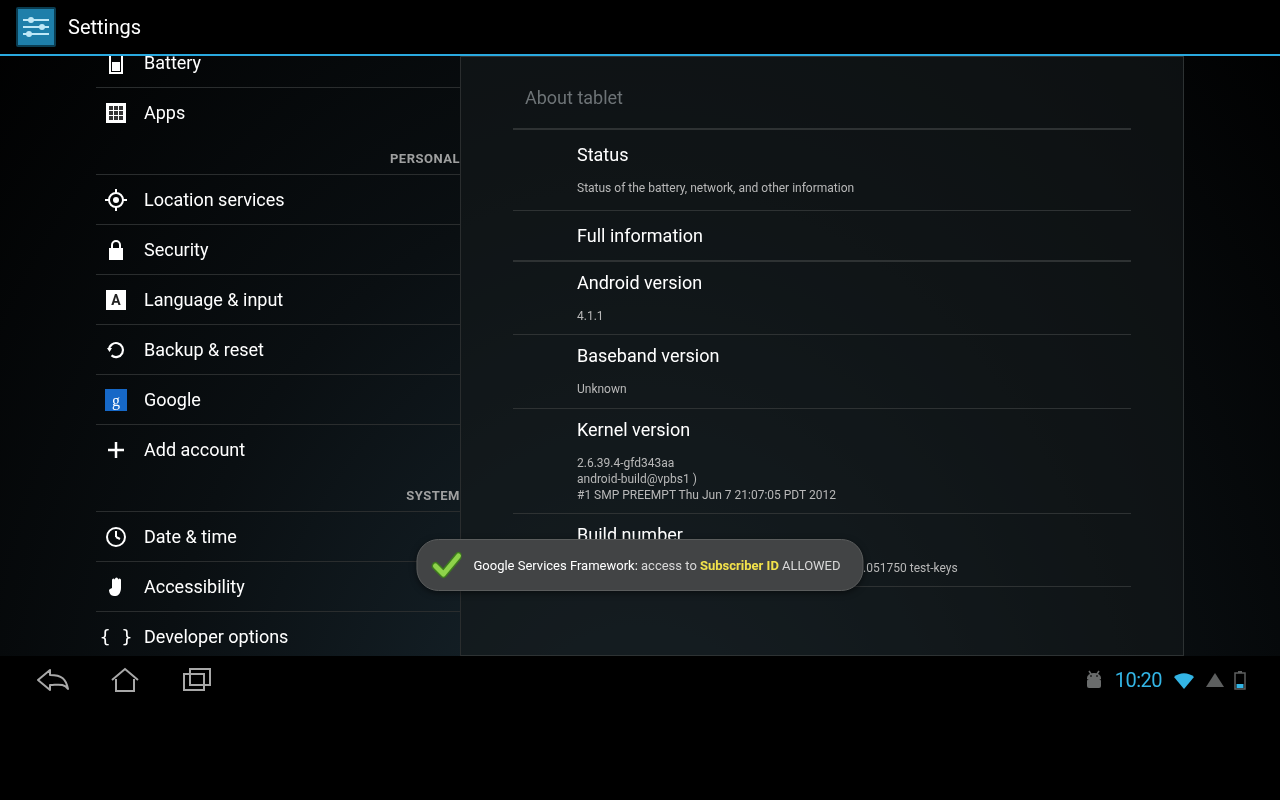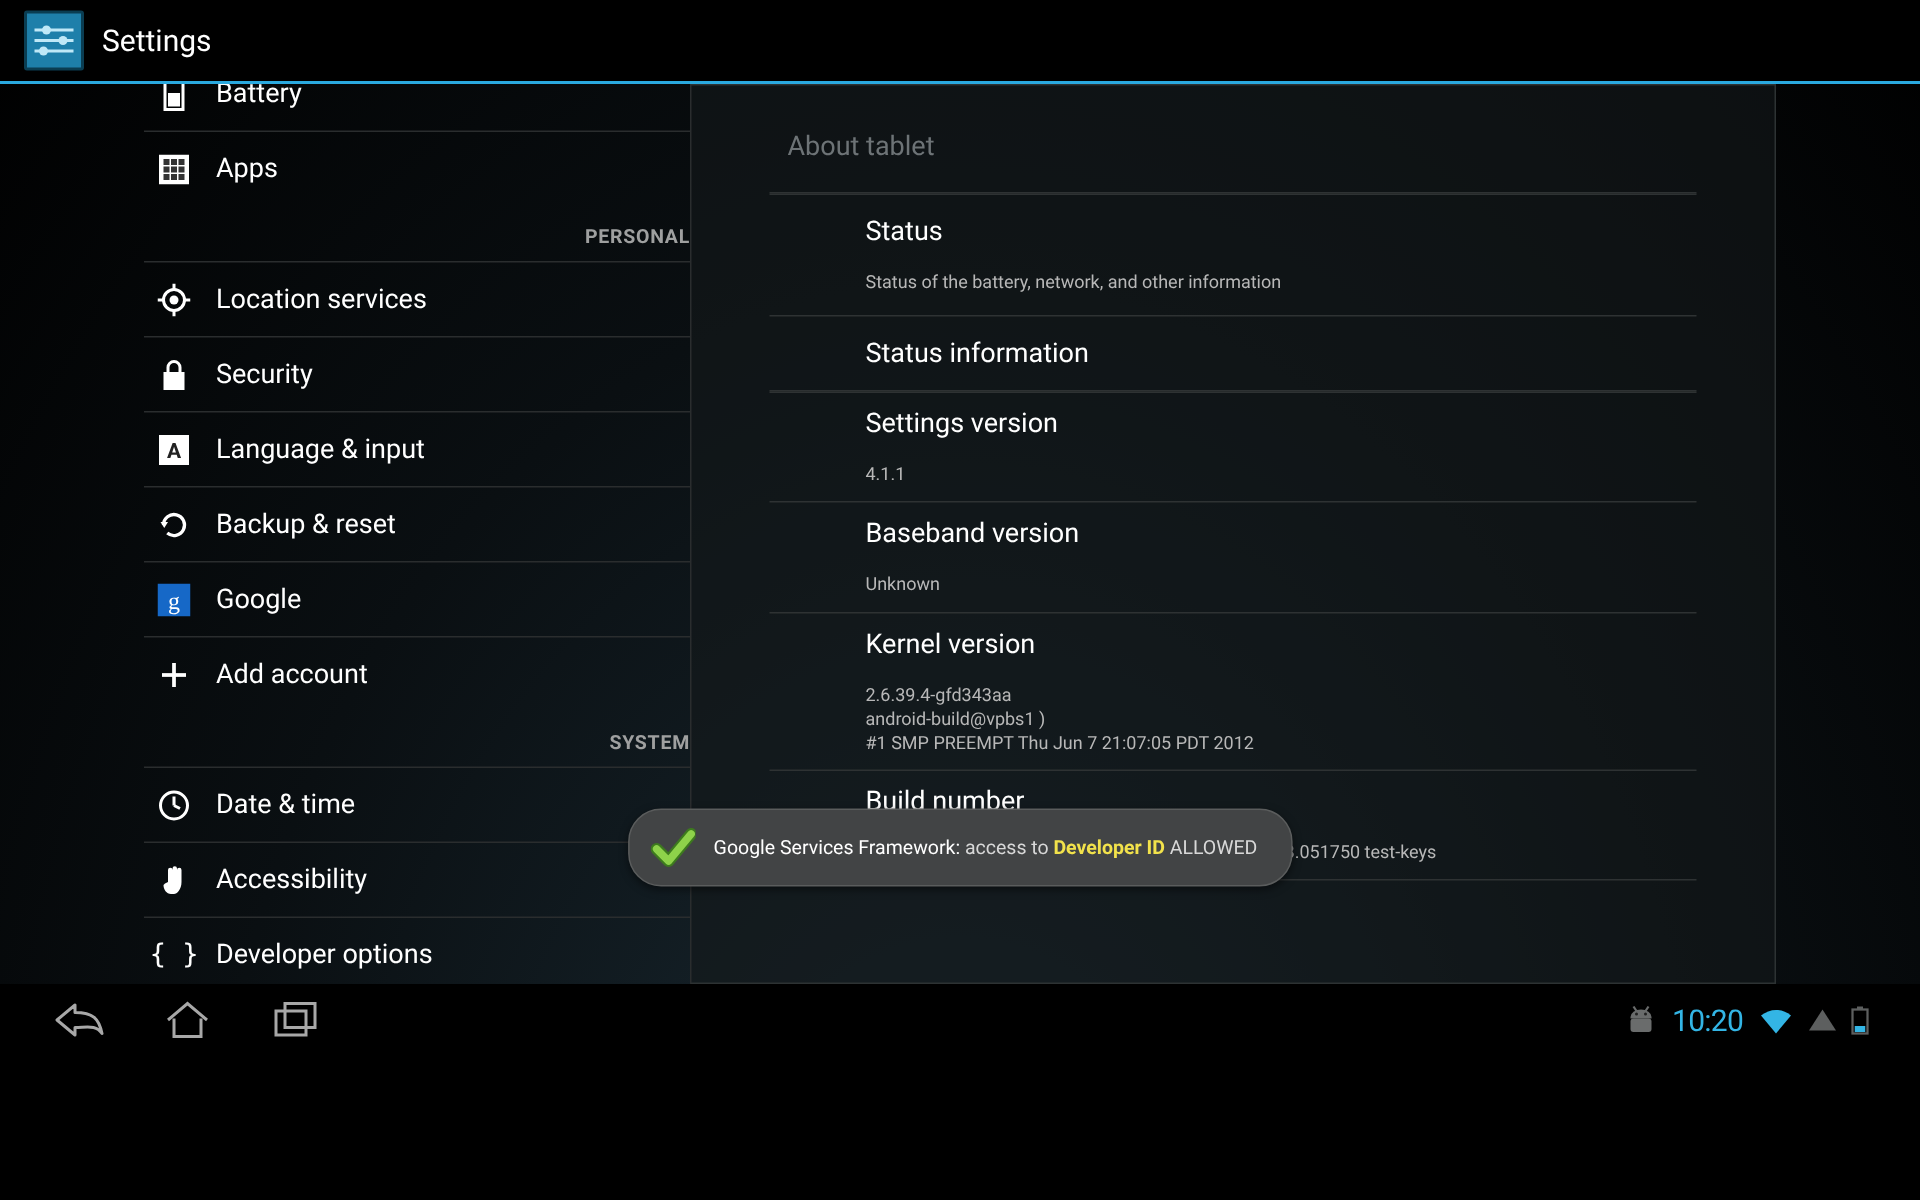--- a/index.html
+++ b/index.html
@@ -270,28 +270,28 @@
 
         <div class="detail-sep"></div>
 
         <div class="pref">
           <div class="p-title">Status</div>
           <div class="p-sum">Status of the battery, network, and other information</div>
         </div>
         <div class="detail-sep"></div>
 
         <div class="pref">
-          <div class="p-title">Status information</div>
+          <div class="p-title">Full information</div>
         </div>
         <div class="detail-sep"></div>
 
         <div class="detail-sep"></div>
 
         <div class="pref" style="padding:10px 0 10px 64px">
-          <div class="p-title">Settings version</div>
+          <div class="p-title">Android version</div>
           <div class="p-sum">4.1.1</div>
         </div>
         <div class="detail-sep"></div>
 
         <div class="pref" style="padding:10px 0 10px 64px">
           <div class="p-title">Baseband version</div>
           <div class="p-sum">Unknown</div>
         </div>
         <div class="detail-sep"></div>
 
@@ -313,21 +313,21 @@
   </div>
 
   <div class="toast">
     <span class="check">
       <svg width="30" height="30" viewBox="0 0 30 30">
         <path d="M4 16 L12 24 L27 6" fill="none" stroke="#3d7a1e" stroke-width="8" stroke-linecap="round" stroke-linejoin="round"></path>
         <path d="M4 16 L12 24 L27 6" fill="none" stroke="#8ed24a" stroke-width="5" stroke-linecap="round" stroke-linejoin="round"></path>
       </svg>
     </span>
     <span class="msg">
-      <b>Google Services Framework: </b><span class="norm">access to </span><span class="sub">Developer ID</span><span class="norm"> ALLOWED</span>
+      <b>Google Services Framework: </b><span class="norm">access to </span><span class="sub">Subscriber ID</span><span class="norm"> ALLOWED</span>
     </span>
   </div>
 
   <div class="navbar">
     <div class="nav-left">
       <div class="nav-btn">
         <svg width="34" height="26" viewBox="0 0 34 26">
             <path d="M2 13 L14 3 L14 8 C26 8 30 12 32 22 C28 16 22 18 14 18 L14 23 Z" fill="none" stroke="#a8a8a8" stroke-width="2" stroke-linejoin="round"></path>
           </svg>
       </div>

